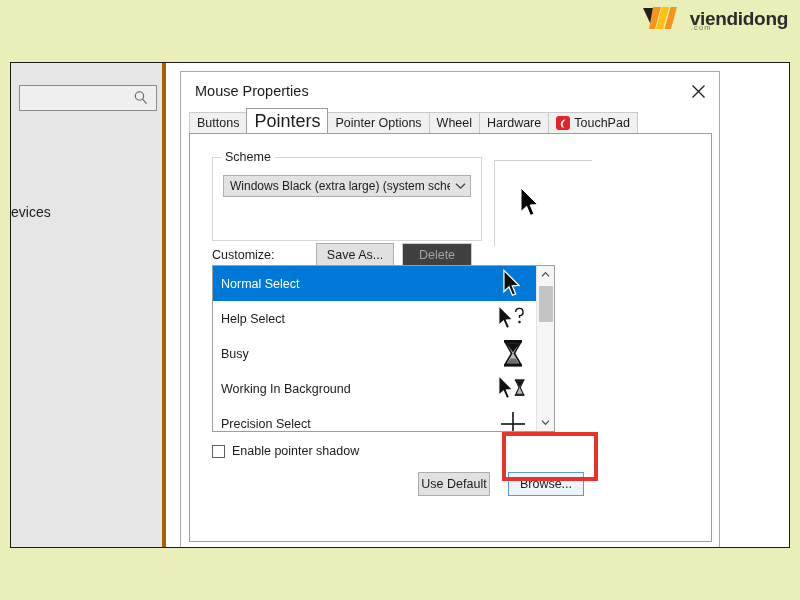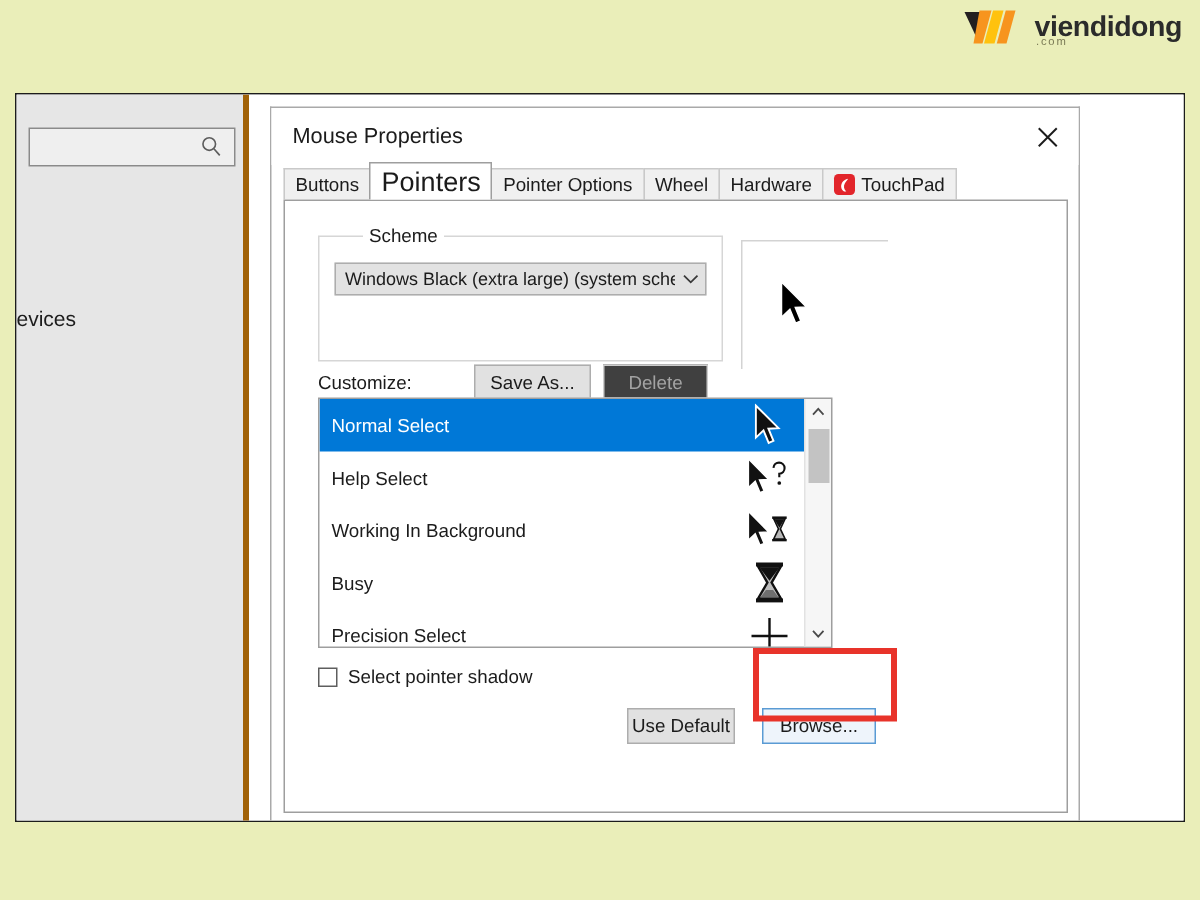--- a/index.html
+++ b/index.html
@@ -129,21 +129,21 @@
 
   
   #scheme-group {
     position: absolute; left: 22px; top: 23px;
     width: 270px; height: 84px;
     border: 1px solid #d6d6d6;
   }
   #scheme-legend {
     position: absolute; left: 8px; top: -8px;
     background: #ffffff; padding: 0 4px;
-    font-size: 12.5px; color: #1b1b1b; margin-left: 21px;
+    font-size: 12.5px; color: #1b1b1b;
   }
   #scheme-select {
     position: absolute; left: 10px; top: 17px;
     width: 248px; height: 22px;
     background: #e2e2e2;
     border: 1px solid #adadad;
     display: flex; align-items: center;
     cursor: pointer;
   }
   #scheme-select .val {
@@ -378,46 +378,46 @@
             <span class="cur">
               <svg width="30" height="30" viewBox="0 0 34 32">
                 <path d="M1 1 L1 23 L6.2 18.2 L9.8 26.8 L13.0 25.4 L9.5 17.1 L16.4 16.7 Z" fill="#111111" stroke="#ffffff" stroke-width="1.2"></path>
                 <path d="M20 8 a4.2 4.2 0 1 1 4.4 4.4 v2.6" fill="none" stroke="#111111" stroke-width="1.6"></path>
                 <circle cx="24.4" cy="19.4" r="1.4" fill="#111111"></circle>
               </svg>
             </span>
           </div>
 
           <div class="lrow">
+            <span class="lbl">Busy</span>
+            <span class="cur">
+              <svg width="24" height="32" viewBox="0 0 22 32">
+                <rect x="2" y="2" width="18" height="2.6" fill="#111111"></rect>
+                <rect x="2" y="26" width="18" height="2.6" fill="#111111"></rect>
+                <path d="M3.4 4.6 L18.6 4.6 L12.4 15.4 L18.6 26 L3.4 26 L9.6 15.4 Z" fill="#bdbdbd" stroke="#111111" stroke-width="1.6"></path>
+                <path d="M4.2 5.2 L17.8 5.2 L11 14.2 Z" fill="#111111"></path>
+                <path d="M8.6 20.4 L13.4 20.4 L17.2 25.4 L4.8 25.4 Z" fill="#6e6e6e"></path>
+              </svg>
+            </span>
+          </div>
+
+          <div class="lrow">
             <span class="lbl">Working In Background</span>
             <span class="cur">
               <svg width="30" height="30" viewBox="0 0 34 32">
                 <path d="M1 1 L1 23 L6.2 18.2 L9.8 26.8 L13.0 25.4 L9.5 17.1 L16.4 16.7 Z" fill="#111111" stroke="#ffffff" stroke-width="1.2"></path>
                 <rect x="19" y="5" width="11" height="1.8" fill="#111111"></rect>
                 <rect x="19" y="22" width="11" height="1.8" fill="#111111"></rect>
                 <path d="M20.2 6.8 L28.8 6.8 L25.2 14.4 L28.8 22 L20.2 22 L23.8 14.4 Z" fill="#b8b8b8" stroke="#111111" stroke-width="1.2"></path>
                 <path d="M20.6 7.2 L28.4 7.2 L24.5 13.6 Z" fill="#111111"></path>
               </svg>
             </span>
           </div>
 
           <div class="lrow">
-            <span class="lbl">Busy</span>
-            <span class="cur">
-              <svg width="24" height="32" viewBox="0 0 22 32">
-                <rect x="2" y="2" width="18" height="2.6" fill="#111111"></rect>
-                <rect x="2" y="26" width="18" height="2.6" fill="#111111"></rect>
-                <path d="M3.4 4.6 L18.6 4.6 L12.4 15.4 L18.6 26 L3.4 26 L9.6 15.4 Z" fill="#bdbdbd" stroke="#111111" stroke-width="1.6"></path>
-                <path d="M4.2 5.2 L17.8 5.2 L11 14.2 Z" fill="#111111"></path>
-                <path d="M8.6 20.4 L13.4 20.4 L17.2 25.4 L4.8 25.4 Z" fill="#6e6e6e"></path>
-              </svg>
-            </span>
-          </div>
-
-          <div class="lrow">
             <span class="lbl">Precision Select</span>
             <span class="cur">
               <svg width="28" height="28" viewBox="0 0 28 28">
                 <line x1="14" y1="2" x2="14" y2="26" stroke="#111111" stroke-width="1.6"></line>
                 <line x1="2" y1="14" x2="26" y2="14" stroke="#111111" stroke-width="1.6"></line>
               </svg>
             </span>
           </div>
 
         </div>
@@ -432,21 +432,21 @@
           <div class="arrow bottom">
             <svg width="9" height="7" viewBox="0 0 9 7">
               <polyline points="1,1.6 4.5,5.4 8,1.6" fill="none" stroke="currentColor" stroke-width="1.2"></polyline>
             </svg>
           </div>
         </div>
       </div>
 
       <div id="chk-row">
         <span id="chk-box"></span>
-        <span id="chk-label">Select pointer shadow</span>
+        <span id="chk-label">Enable pointer shadow</span>
       </div>
 
       <div class="btn" id="btn-usedefault">
         <span>Use Default</span>
       </div>
 
       <div class="btn" id="btn-browse">
         <span>Browse...</span>
       </div>
 

